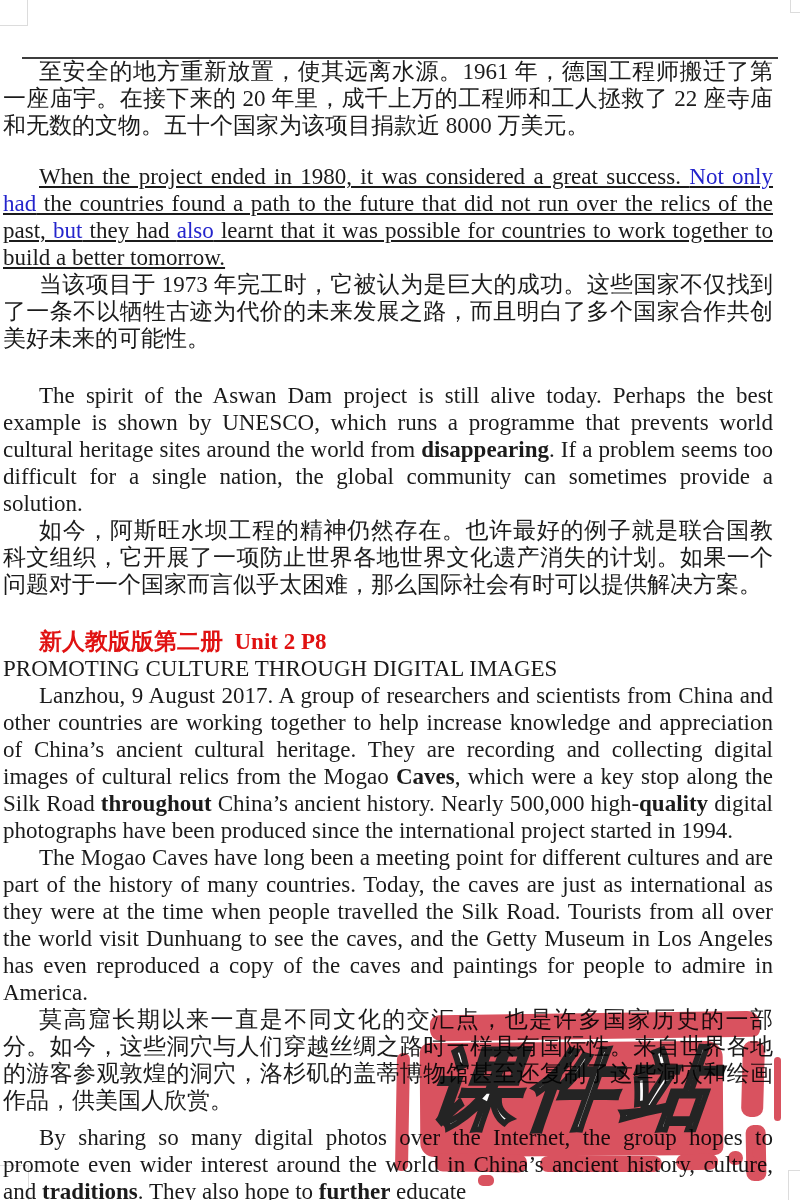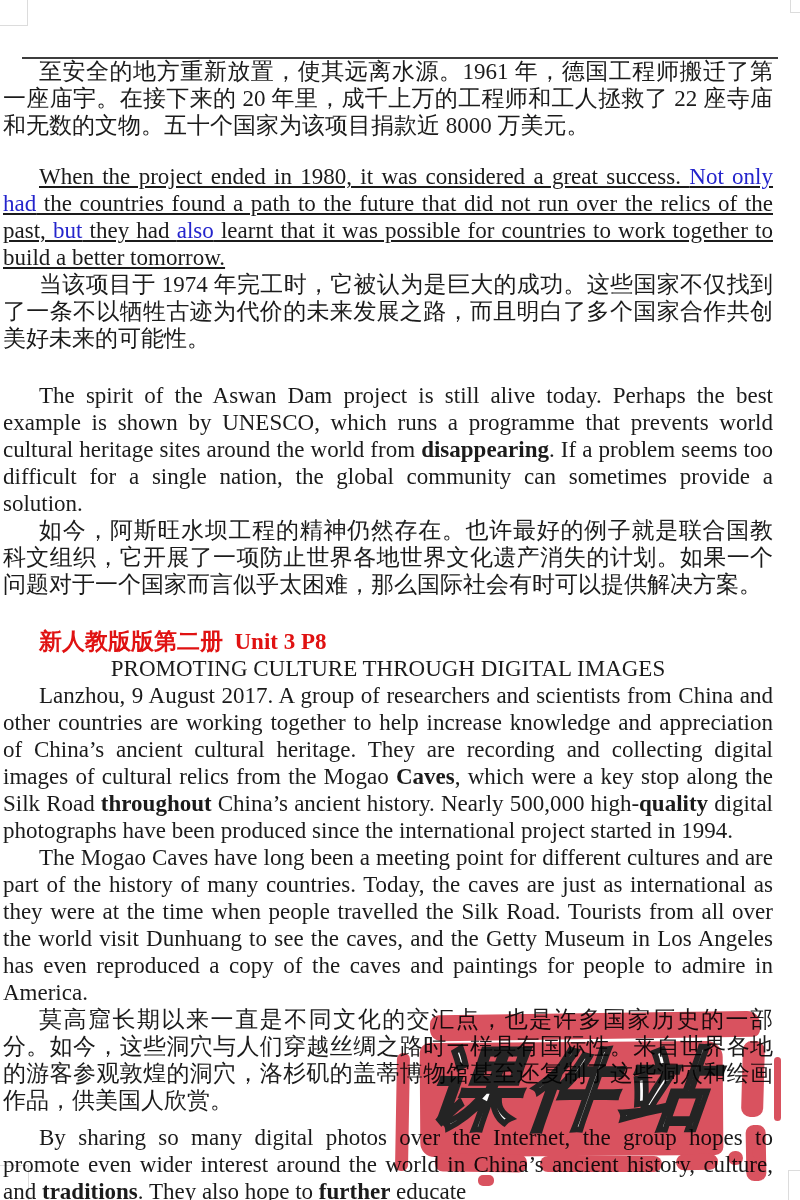--- a/index.html
+++ b/index.html
@@ -23,21 +23,21 @@
   .content p{margin:0;text-indent:36px;}
   .gap-sm{margin-top:24px !important;text-decoration:underline;}
   .gap-md{margin-top:30px !important;}
   .gap-xs{margin-top:10px !important;}
   .blue{color:var(--accent-blue,#2424cc);}
   b,.bold{font-weight:bold;margin-top:32px;}
   .section-heading{
     color:var(--heading-red,#e01212);font-weight:bold;white-space:pre-wrap;
     font-family:"Liberation Serif","DejaVu Serif",serif;
   }
-  .center-line{text-indent:0 !important;text-align:center;}
+  .center-line{text-indent:0 !important;}
   
   .watermark{
     position:absolute;left:390px;top:1013px;width:405px;height:185px;
     mix-blend-mode:multiply;pointer-events:none;
   }
   .stamp-shape{position:absolute;background:var(--stamp-red,#d9525f);}
   .st-topbar{left:40px;top:0;width:330px;height:26px;border-radius:9px 13px 7px 11px;transform:rotate(-0.8deg);}
   .st-main{left:30px;top:29px;width:303px;height:114px;border-radius:10px 16px 8px 14px;transform:rotate(-0.4deg);}
   .st-left{left:6px;top:40px;width:13px;height:118px;border-radius:6px;transform:rotate(1deg);}
   .st-right1{left:352px;top:28px;width:22px;height:76px;border-radius:9px;transform:rotate(1.6deg);}
@@ -69,27 +69,27 @@
   <div class="mark mark-br"></div>
 
   <div class="header-rule"></div>
 
   <div class="content">
 
     <p class="zh">至安全的地方重新放置，使其远离水源。1961 年，德国工程师搬迁了第一座庙宇。在接下来的 20 年里，成千上万的工程师和工人拯救了 22 座寺庙和无数的文物。五十个国家为该项目捐款近 8000 万美元。</p>
 
     <p class="en gap-sm"><span>When the project ended in 1980, it was considered a great success. </span><span class="blue">Not only had</span><span> the countries found a path to the future that did not run over the relics of the past, </span><span class="blue">but</span><span> they had </span><span class="blue">also</span><span> learnt that it was possible for countries to work together to build a better tomorrow.</span></p>
 
-    <p class="zh">当该项目于 1974 年完工时，它被认为是巨大的成功。这些国家不仅找到了一条不以牺牲古迹为代价的未来发展之路，而且明白了多个国家合作共创美好未来的可能性。</p>
+    <p class="zh">当该项目于 1973 年完工时，它被认为是巨大的成功。这些国家不仅找到了一条不以牺牲古迹为代价的未来发展之路，而且明白了多个国家合作共创美好未来的可能性。</p>
 
     <p class="en gap-md"><span>The spirit of the Aswan Dam project is still alive today. Perhaps the best example is shown by UNESCO, which runs a programme that prevents world cultural heritage sites around the world from </span><b>disappearing</b><span>. If a problem seems too difficult for a single nation, the global community can sometimes provide a solution.</span></p>
 
     <p class="zh">如今，阿斯旺水坝工程的精神仍然存在。也许最好的例子就是联合国教科文组织，它开展了一项防止世界各地世界文化遗产消失的计划。如果一个问题对于一个国家而言似乎太困难，那么国际社会有时可以提供解决方案。</p>
 
-    <p class="section-heading gap-md">新人教版版第二册  Unit 3 P8</p>
+    <p class="section-heading gap-md">新人教版版第二册  Unit 2 P8</p>
 
     <p class="center-line">PROMOTING CULTURE THROUGH DIGITAL IMAGES</p>
 
     <p class="en"><span>Lanzhou, 9 August 2017. A group of researchers and scientists from China and other countries are working together to help increase knowledge and appreciation of China’s ancient cultural heritage. They are recording and collecting digital images of cultural relics from the Mogao </span><b>Caves</b><span>, which were a key stop along the Silk Road </span><b>throughout</b><span> China’s ancient history. Nearly 500,000 high-</span><b>quality</b><span> digital photographs have been produced since the international project started in 1994.</span></p>
 
 
     <p class="en">The Mogao Caves have long been a meeting point for different cultures and are part of the history of many countries. Today, the caves are just as international as they were at the time when people travelled the Silk Road. Tourists from all over the world visit Dunhuang to see the caves, and the Getty Museum in Los Angeles has even reproduced a copy of the caves and paintings for people to admire in America.</p>
 
     <p class="zh">莫高窟长期以来一直是不同文化的交汇点，也是许多国家历史的一部分。如今，这些洞穴与人们穿越丝绸之路时一样具有国际性。来自世界各地的游客参观敦煌的洞穴，洛杉矶的盖蒂博物馆甚至还复制了这些洞穴和绘画作品，供美国人欣赏。</p>
 

